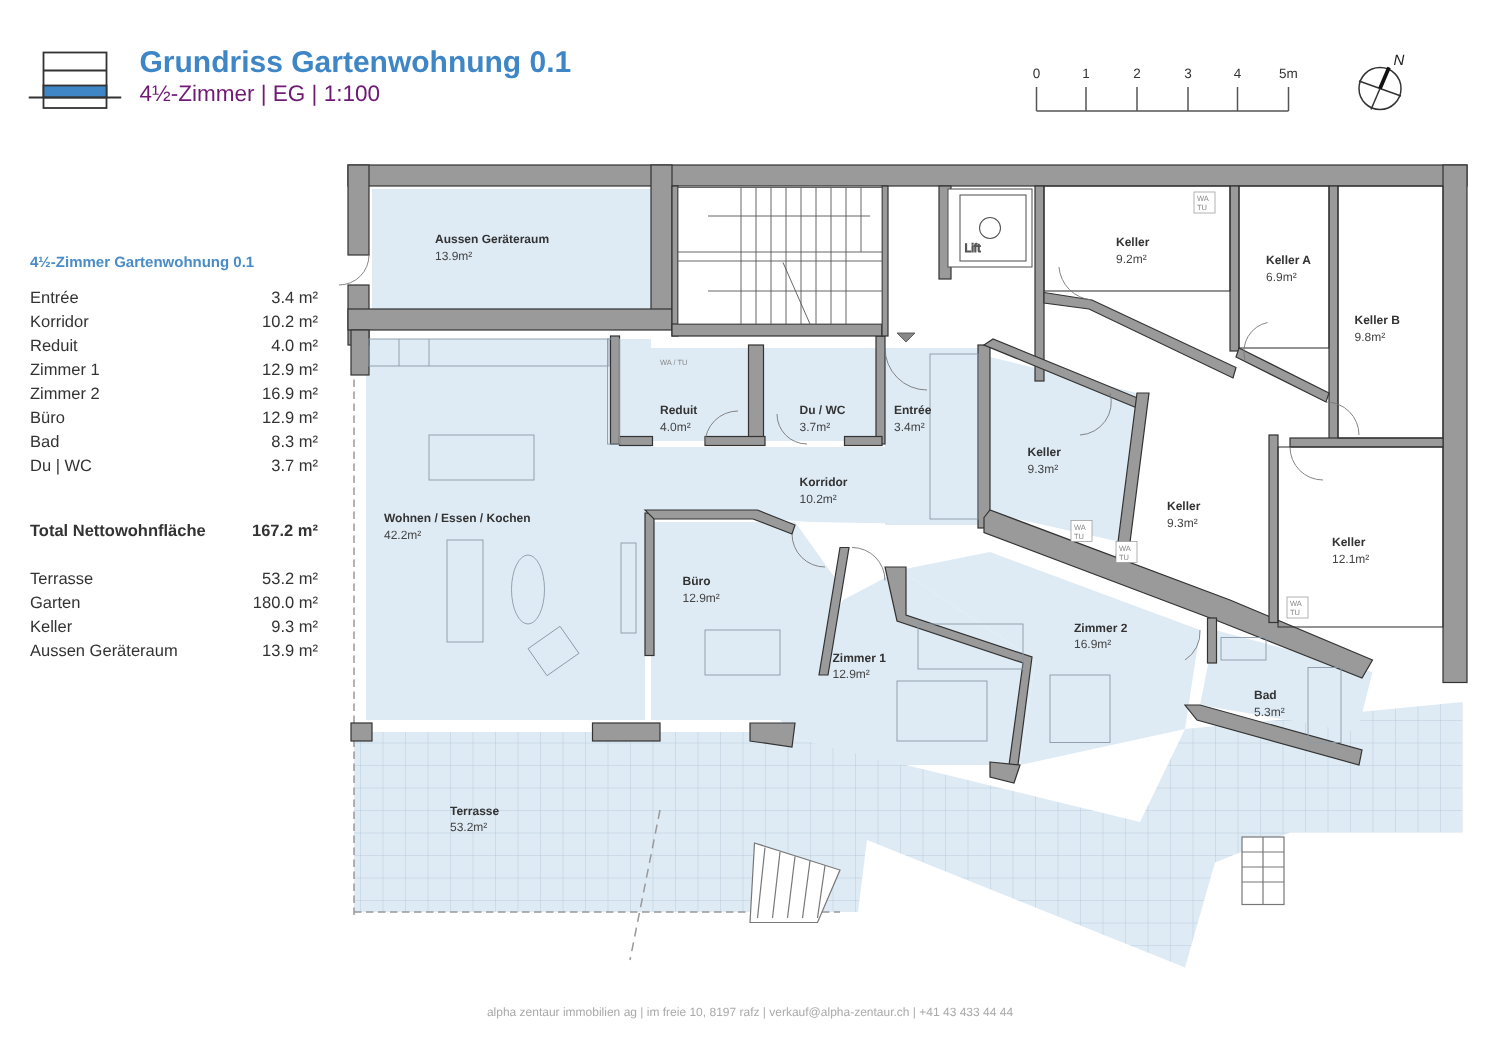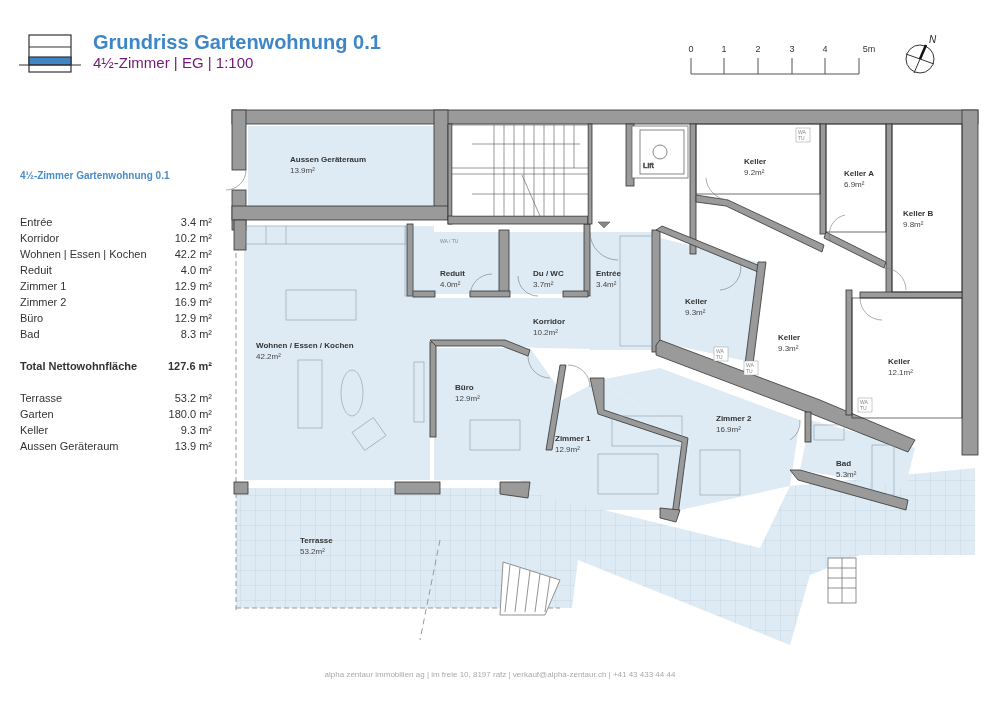--- a/index.html
+++ b/index.html
@@ -8,23 +8,23 @@
 
   .logo { position: absolute; left: 19px; top: 34px; width: 62px; height: 40px; }
   .title { position: absolute; left: 93px; top: 31px; font-size: 20px; font-weight: bold; color: #3f86c6; text-align: center; }
   .subtitle { position: absolute; left: 93px; top: 54px; font-size: 15px; color: #701a75; }
 
   .scalebar { position: absolute; left: 686px; top: 44px; width: 180px; height: 32px; }
   .scale-label { position: absolute; top: 0; font-size: 9px; color: #333; transform: translateX(-50%); }
   .compass { position: absolute; left: 903px; top: 32px; width: 40px; height: 42px; }
 
   .sidebar { position: absolute; left: 20px; top: 170px; width: 192px; font-size: 11px; color: #333; }
-  .sidebar h2 { font-size: 10px; font-weight: bold; color: #4a8cc8; margin-bottom: 33px; }
+  .sidebar h2 { font-size: 10px; font-weight: bold; color: #4a8cc8; margin-bottom: 10px; }
   .row { display: flex; justify-content: space-between; height: 16px; line-height: 16px; }
-  .row.total { font-weight: bold; margin-top: 16px; }
+  .row.total { font-weight: bold; margin-top: 27px; }
   .note { font-style: italic; font-size: 9px; height: 16px; line-height: 16px; }
   .gap { height: 16px; }
 
   .plan { position: absolute; left: 0; top: 0; width: 1000px; height: 706px; }
   .room-label { font-family: "Liberation Sans", sans-serif; font-size: 8px; font-weight: bold; fill: #333; }
   .room-area { font-family: "Liberation Sans", sans-serif; font-size: 8px; fill: #444; }
   .wa { font-family: "Liberation Sans", sans-serif; font-size: 5px; fill: #888; }
 
   .footer { position: absolute; left: 0; width: 1000px; top: 670px; text-align: center; font-size: 8px; color: #aaa; }
 </style>
@@ -39,21 +39,21 @@
 </svg>
 <div class="title">Grundriss Gartenwohnung 0.1</div>
 <div class="subtitle">4½-Zimmer | EG | 1:100</div>
 
 <div class="scalebar">
   <span class="scale-label" style="left:5px">0</span>
   <span class="scale-label" style="left:38px">1</span>
   <span class="scale-label" style="left:72px">2</span>
   <span class="scale-label" style="left:106px">3</span>
   <span class="scale-label" style="left:139px">4</span>
-  <span class="scale-label" style="left:183px">5m</span>
+  <span class="scale-label" style="left:173px">5m</span>
   <svg style="position:absolute;left:0;top:12px" width="180" height="20">
     <g stroke="#555" stroke-width="1">
       <line x1="5" y1="18" x2="173" y2="18"></line>
       <line x1="5" y1="2" x2="5" y2="18"></line>
       <line x1="38" y1="2" x2="38" y2="18"></line>
       <line x1="72" y1="2" x2="72" y2="18"></line>
       <line x1="106" y1="2" x2="106" y2="18"></line>
       <line x1="139" y1="2" x2="139" y2="18"></line>
       <line x1="173" y1="2" x2="173" y2="18"></line>
     </g>
@@ -74,46 +74,46 @@
   <h2>4½-Zimmer Gartenwohnung 0.1</h2>
   <div class="row">
       <span>Entrée</span>
       <span>3.4 m²</span>
     </div>
   <div class="row">
       <span>Korridor</span>
       <span>10.2 m²</span>
     </div>
   <div class="row">
-      <span>Wohnen | Essen | Kochen</span>
-      <span>42.2 m²</span>
-    </div>
-  <div class="row">
       <span>Reduit</span>
       <span>4.0 m²</span>
     </div>
   <div class="row">
       <span>Zimmer 1</span>
       <span>12.9 m²</span>
     </div>
   <div class="row">
       <span>Zimmer 2</span>
       <span>16.9 m²</span>
     </div>
   <div class="row">
       <span>Büro</span>
       <span>12.9 m²</span>
     </div>
   <div class="row">
       <span>Bad</span>
       <span>8.3 m²</span>
     </div>
+  <div class="row">
+      <span>Du | WC</span>
+      <span>3.7 m²</span>
+    </div>
   <div class="row total">
       <span>Total Nettowohnfläche</span>
-      <span>127.6 m²</span>
+      <span>167.2 m²</span>
     </div>
   <div class="gap"></div>
   <div class="row">
       <span>Terrasse</span>
       <span>53.2 m²</span>
     </div>
   <div class="row">
       <span>Garten</span>
       <span>180.0 m²</span>
     </div>

